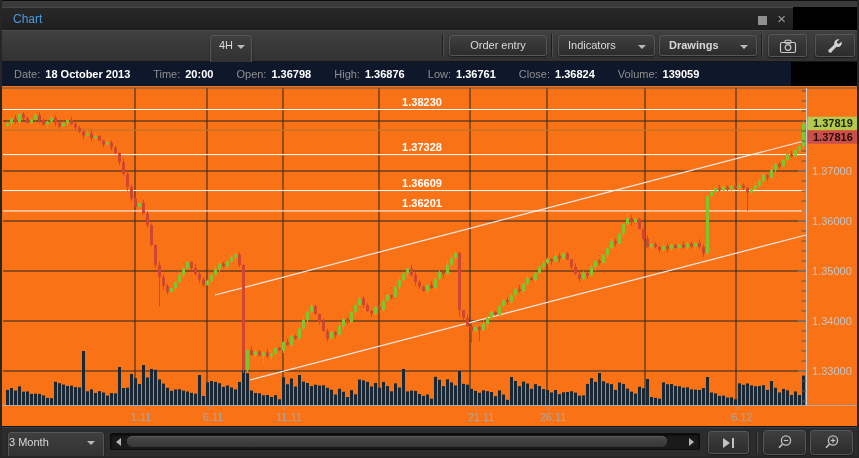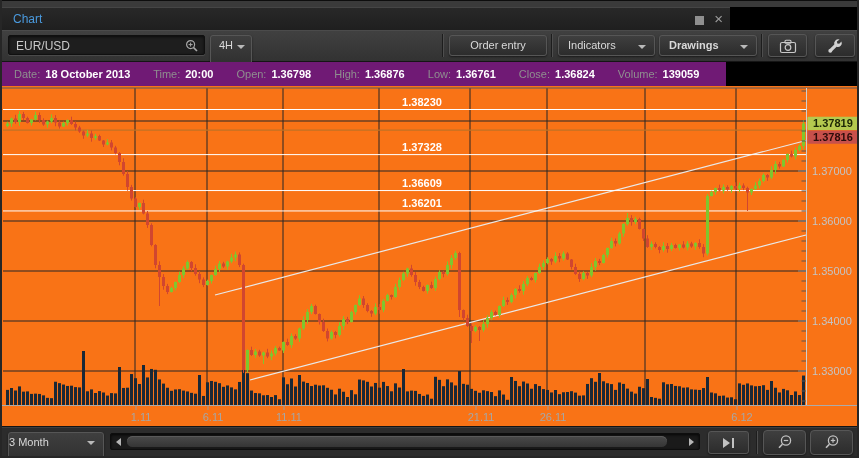--- a/index.html
+++ b/index.html
@@ -1,32 +1,32 @@
 <!DOCTYPE html>
 <html><head>
 <meta charset="utf-8">
 <style>
   html,body{margin:0;padding:0;background:#000;}
   body{width:859px;height:458px;position:relative;overflow:hidden;
        font-family:"Liberation Sans",sans-serif;-webkit-font-smoothing:antialiased;}
   .abs{position:absolute;}
   
   #top-strip{left:0;top:0;width:859px;height:7px;background:#3a3a3a;border-top:1px solid #0d0d0d;box-sizing:border-box;}
-  #titlebar{left:0;top:7px;width:730px;height:23px;background:linear-gradient(#282828,#1f1f1f);border-top:1px solid #454545;box-sizing:border-box;}
+  #titlebar{left:0;top:7px;width:793px;height:23px;background:linear-gradient(#282828,#1f1f1f);border-top:1px solid #454545;box-sizing:border-box;}
   #window-title{left:13px;top:4px;font-size:12px;color:#4a9ade;}
   #max-btn{right:26px;top:8px;width:9px;height:9px;background:#8f8f8f;}
   #close-btn{right:7px;top:2px;font-size:15px;color:#9c9c9c;cursor:default;}
   
   #toolbar{left:0;top:30px;width:859px;height:32px;background:linear-gradient(#414141,#323232);box-shadow:inset 0 1px 0 #4b4b4b;border-bottom:1px solid #151515;box-sizing:border-box;}
   #symbol-box{left:8px;top:5px;width:197px;height:20px;background:#1e1e1e;border:1px solid #101010;border-radius:2px;box-shadow:inset 0 1px 3px rgba(0,0,0,.65),0 1px 0 #4a4a4a;color:#c9c9c9;font-size:12px;line-height:20px;padding-left:7px;box-sizing:border-box;}
   .btn{background:linear-gradient(#3f3f3f,#2c2c2c);border:1px solid #565656;border-radius:3px;box-shadow:0 1px 2px rgba(0,0,0,.5);color:#d9d9d9;font-size:11px;box-sizing:border-box;}
   .caret{display:inline-block;width:0;height:0;border-left:4px solid transparent;border-right:4px solid transparent;border-top:4px solid #b9b9b9;}
   .vsep{width:1px;background:#1d1d1d;border-right:1px solid #4e4e4e;}
   
-  #infobar{left:0;top:62px;width:726px;height:24px;background:#701a75;font-size:11px;line-height:24px;white-space:nowrap;padding-left:14px;box-sizing:border-box;}
+  #infobar{left:0;top:62px;width:791px;height:24px;background:#0f172a;font-size:11px;line-height:24px;white-space:nowrap;padding-left:14px;box-sizing:border-box;}
   .inf-label{color:#8f8f8f;margin-right:5px;}
   .inf-value{color:#ffffff;font-weight:bold;margin-right:20px;}
   
   #chart-wrap{left:0;top:86px;width:859px;height:340px;background:#f97316;cursor:crosshair;}
   #bottombar{left:0;top:426px;width:859px;height:32px;background:#2c2c2c;border-top:1px solid #141414;box-shadow:inset 0 1px 0 #3e3e3e;box-sizing:border-box;}
   #range-btn{left:8px;top:5px;width:96px;height:36px;line-height:18px;padding-left:0;}
   #range-btn .caret{position:absolute;right:8px;top:8px;}
   #scroll-track{left:110px;top:6px;width:590px;height:17px;background:#1a1a1a;border:1px solid #0d0d0d;border-radius:2px;box-shadow:inset 0 1px 3px rgba(0,0,0,.8);box-sizing:border-box;}
   #scroll-thumb{left:16px;top:2px;width:540px;height:11px;background:linear-gradient(#4a4a4a,#353535);border-radius:6px;box-shadow:inset 0 1px 0 #5a5a5a;}
   .tri-l{width:0;height:0;border-top:4px solid transparent;border-bottom:4px solid transparent;border-right:5px solid #b5b5b5;}
@@ -42,29 +42,20 @@
 <body>
 
 <div id="top-strip" class="abs"></div>
 <div id="titlebar" class="abs">
   <div id="window-title" class="abs">Chart</div>
   <div id="max-btn" class="abs"></div>
   <div id="close-btn" class="abs">×</div>
 </div>
 
 <div id="toolbar" class="abs">
-  <div id="symbol-box" class="abs">
-    <span>EUR/USD</span>
-    <svg class="abs" style="right:5px;top:3px" width="14" height="14" viewBox="0 0 14 14">
-      <circle cx="5.6" cy="5.6" r="4" fill="none" stroke="#a8a8a8" stroke-width="1.2"></circle>
-      <line x1="5.6" y1="3.6" x2="5.6" y2="7.6" stroke="#a8a8a8" stroke-width="1"></line>
-      <line x1="3.6" y1="5.6" x2="7.6" y2="5.6" stroke="#a8a8a8" stroke-width="1"></line>
-      <line x1="8.6" y1="8.6" x2="12" y2="12" stroke="#a8a8a8" stroke-width="1.6"></line>
-    </svg>
-  </div>
   <div class="btn abs" style="left:210px;top:5px;width:42px;height:37px;">
     <span class="abs" style="left:8px;top:3px;">4H</span>
     <span class="caret abs" style="right:6px;top:9px;"></span>
   </div>
   <div class="vsep abs" style="left:442px;top:4px;height:23px;"></div>
   <div class="btn abs" style="left:449px;top:5px;width:98px;height:21px;text-align:center;line-height:19px;">Order entry</div>
   <div class="vsep abs" style="left:551px;top:4px;height:23px;"></div>
   <div class="btn abs" style="left:558px;top:5px;width:97px;height:21px;padding-left:8px;">
     <span class="abs" style="left:9px;top:3px;">Indicators</span>
     <span class="caret abs" style="right:8px;top:9px;"></span>

